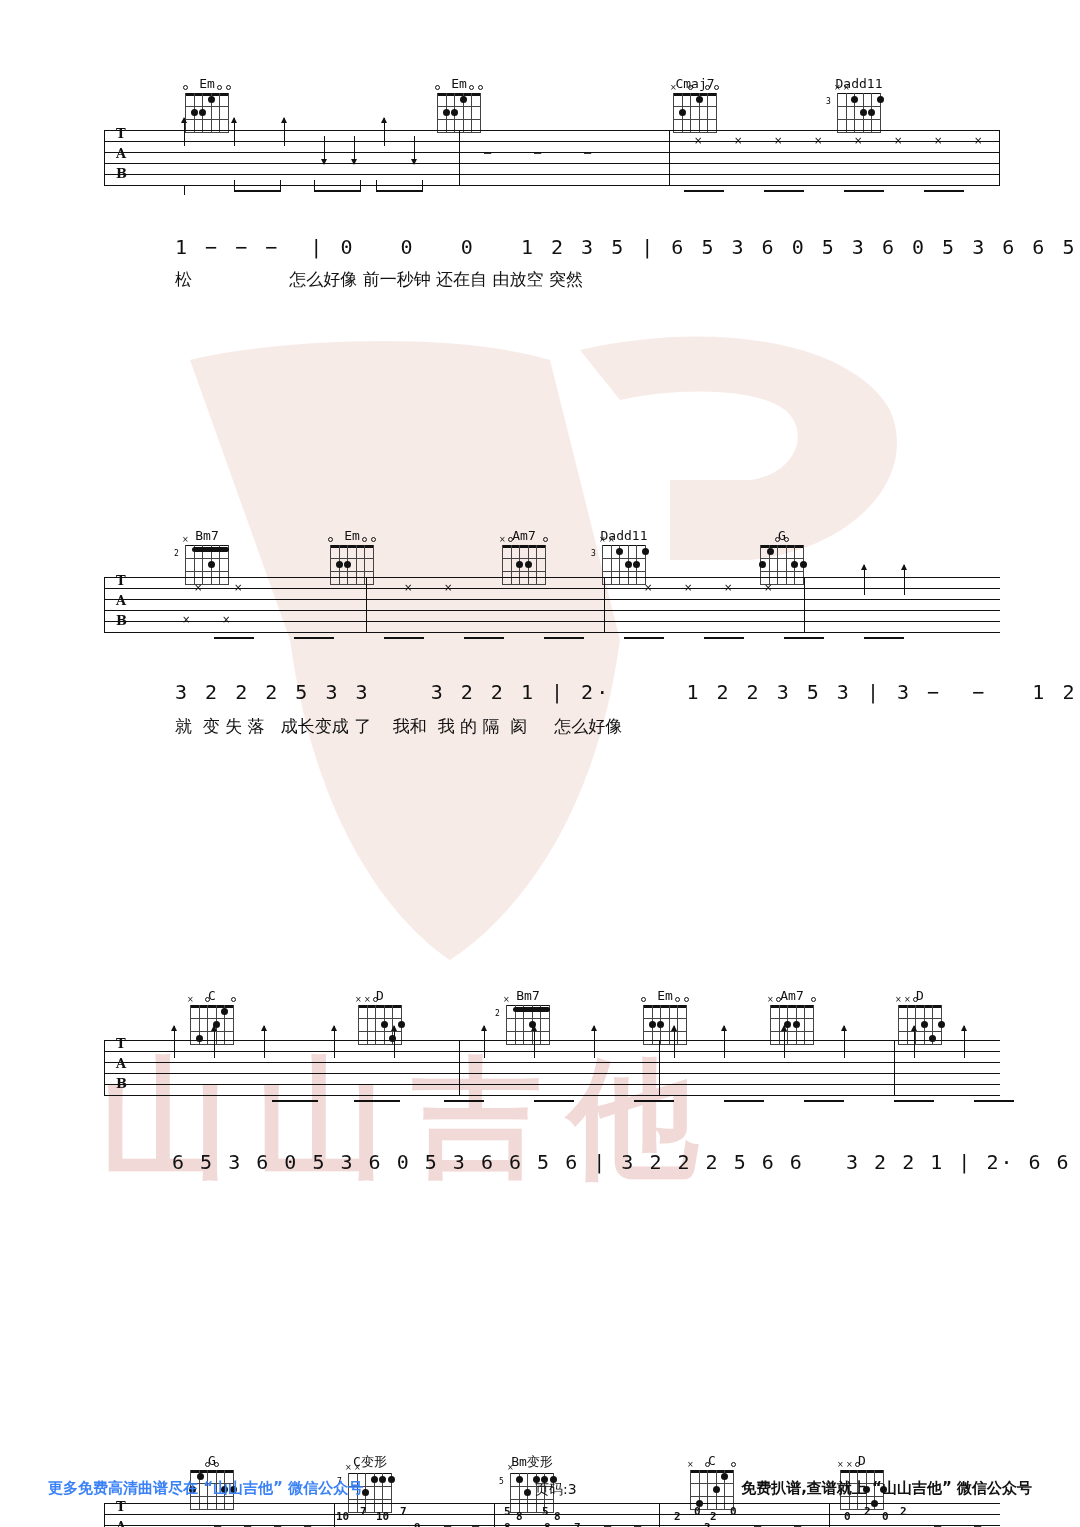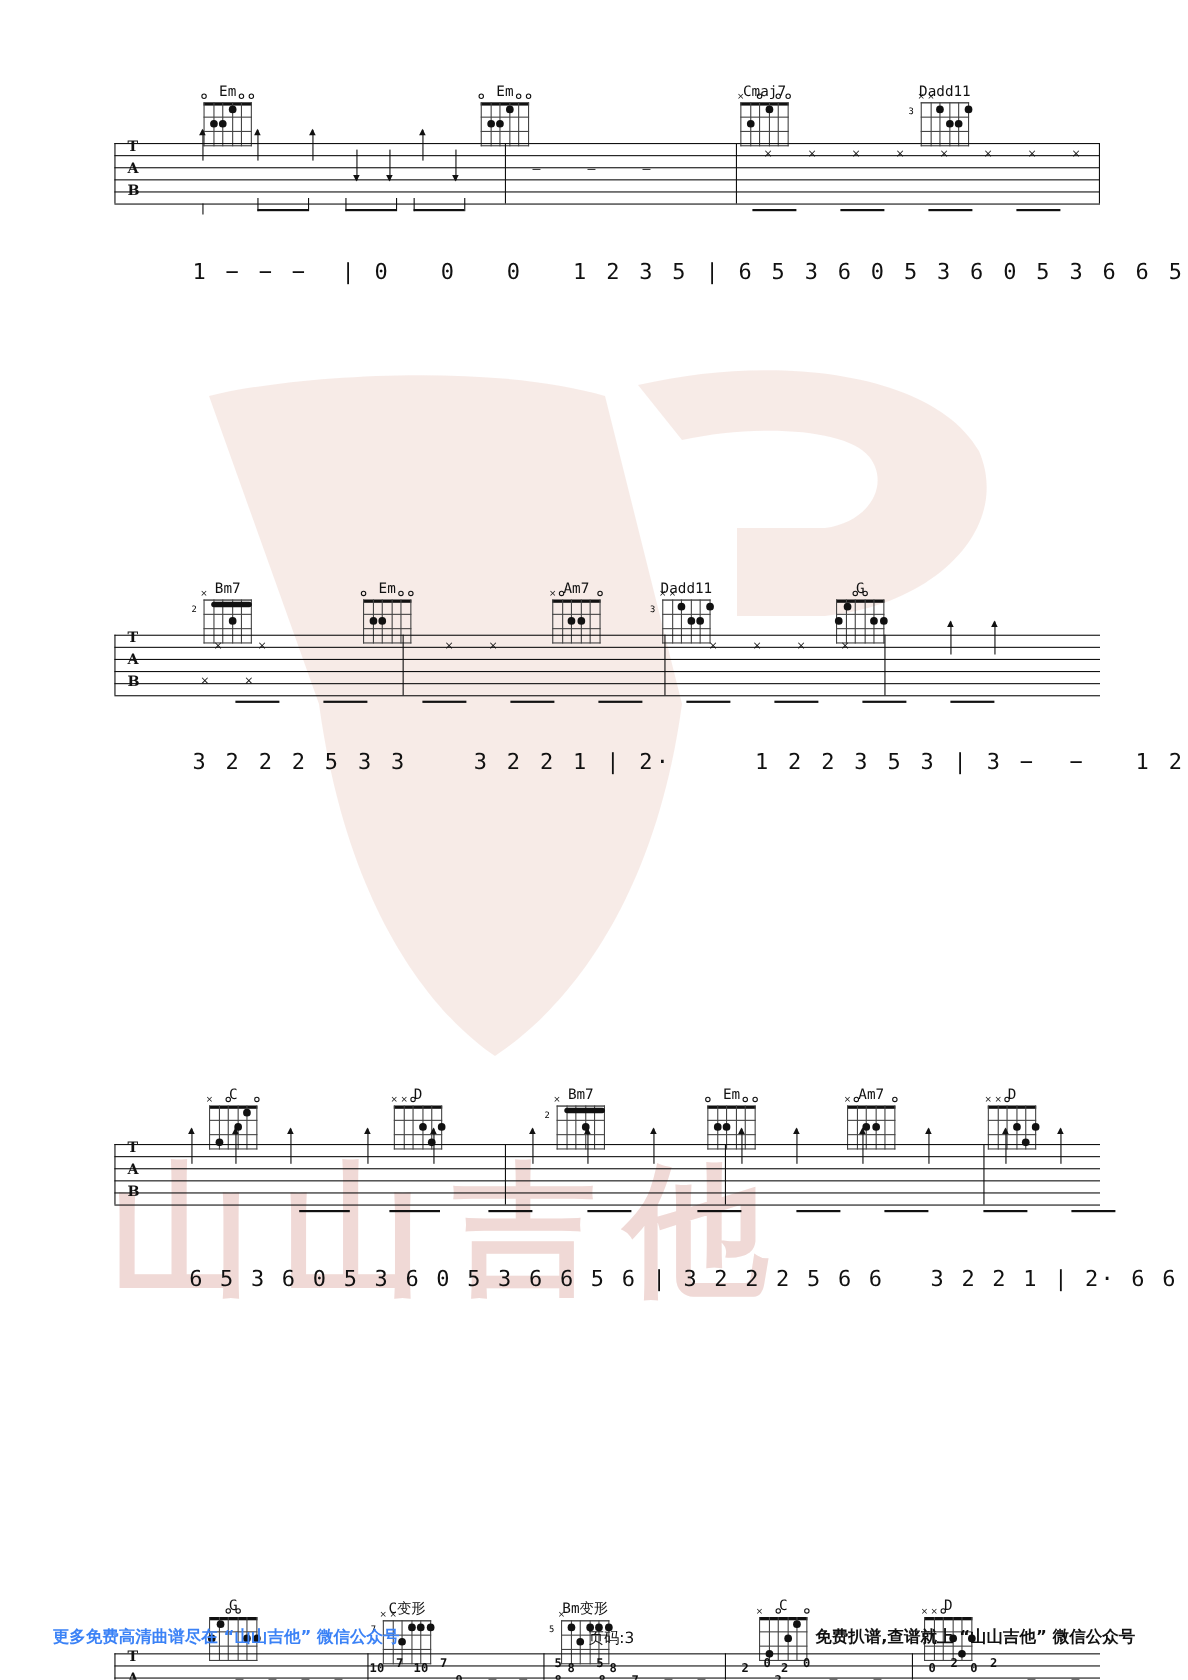--- a/index.html
+++ b/index.html
@@ -224,20 +224,21 @@
     <div class="stem" style="left:318px; top:50px; height:12px"></div>
     <div class="beam" style="left:580px; top:60px; width:40px;"></div>
     <div class="beam" style="left:660px; top:60px; width:40px;"></div>
     <div class="beam" style="left:740px; top:60px; width:40px;"></div>
     <div class="beam" style="left:820px; top:60px; width:40px;"></div>
   </div>
 
   <div class="numline" style="position:absolute; left:0; right:0; top:235px; height:30px;">
     <div class="num" style="left:175px; top:0; letter-spacing:3px;">1 − − −  | 0   0   0   1 2 3 5 | 6 5 3 6 0 5 3 6 0 5 3 6 6 5 6</div>
   </div>
+  <div class="lyric" style="left:175px; top:268px;">松                  怎么好像 前一秒钟 还在自 由放空 突然</div>
 </div>
 
 <div class="system" style="height:230px; position:relative; top:0;">
 
   <div class="chord" style="left:175px; top:313px;">
     <div class="cname">Bm7</div>
     <div class="grid">
       <div class="nutthin"></div>
       <div class="fretnum">2</div>
       <div class="hline" style="top:13px"></div>
@@ -371,20 +372,21 @@
     <div class="beam" style="left:440px; top:60px; width:40px;"></div>
     <div class="beam" style="left:520px; top:60px; width:40px;"></div>
     <div class="beam" style="left:600px; top:60px; width:40px;"></div>
     <div class="beam" style="left:680px; top:60px; width:40px;"></div>
     <div class="beam" style="left:760px; top:60px; width:40px;"></div>
   </div>
 
   <div class="numline" style="position:absolute; left:0; right:0; top:465px; height:30px;">
     <div class="num" style="left:175px; top:0; letter-spacing:3px;">3 2 2 2 5 3 3    3 2 2 1 | 2·     1 2 2 3 5 3 | 3 −  −   1 2 3 5</div>
   </div>
+  <div class="lyric" style="left:175px; top:500px;">就  变 失 落   成长变成 了    我和  我 的 隔  阂     怎么好像</div>
 </div>
 
 <div class="system" style="height:230px;">
 
   <div class="chord" style="left:180px; top:543px;">
     <div class="cname">C</div>
     <div class="grid">
       <div class="nut"></div>
       <div class="hline" style="top:13px"></div>
           <div class="hline" style="top:26px"></div>

